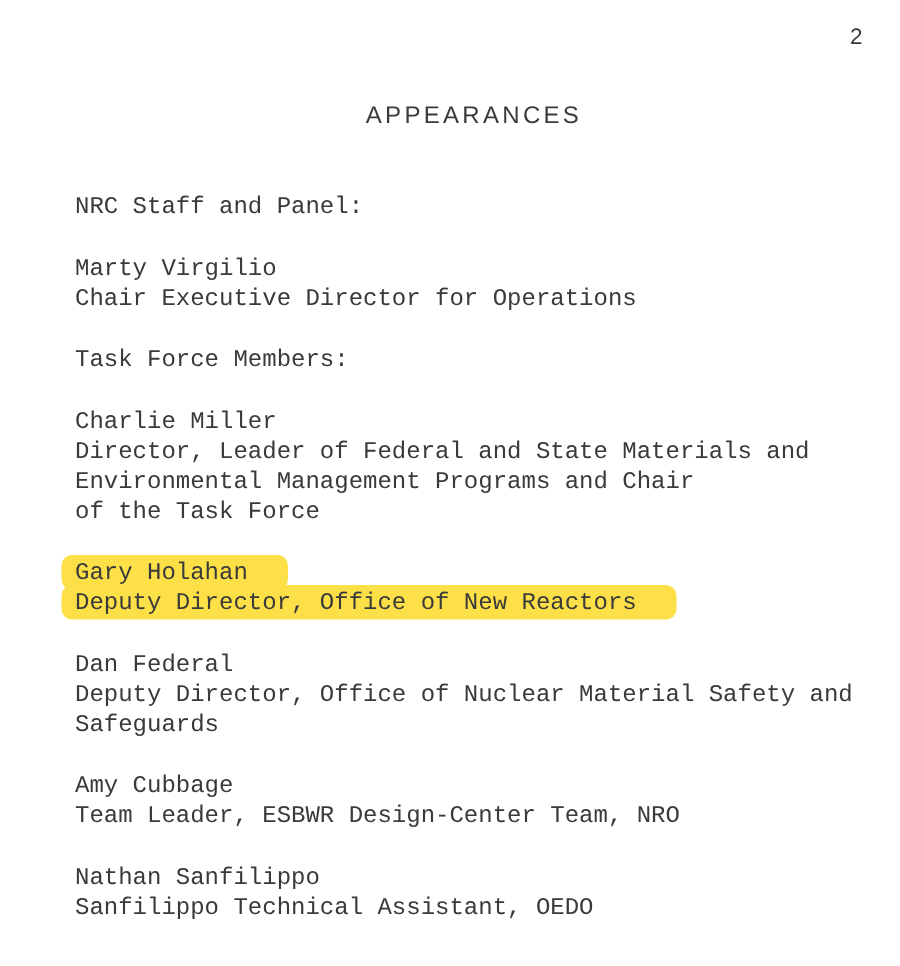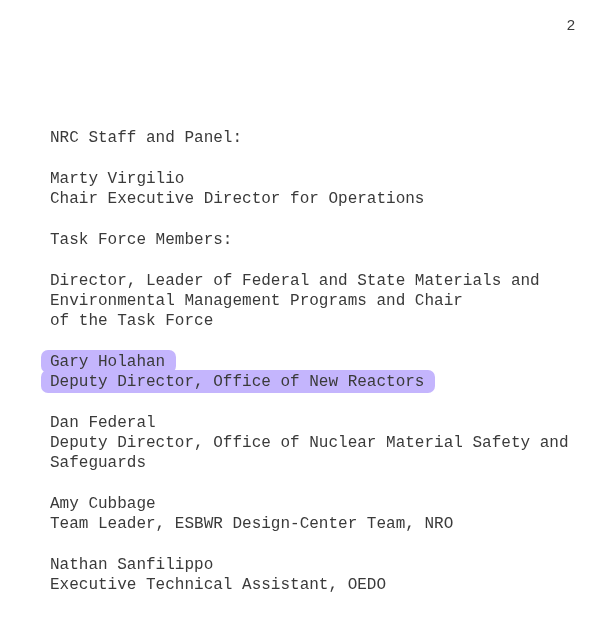--- a/index.html
+++ b/index.html
@@ -36,50 +36,52 @@
     top: 128px;
     left: 50px;
     width: 530px;
     font-size: 16px;
     line-height: 20px;
   }
   .block { margin: 0 0 21px 0; }
   .indent { }
   .line { height: 20px; white-space: nowrap; font-family: Liberation Mono, monospace; }
   .hl {
-    background: #c4b5fd;
+    background: #fde047;
     border-radius: 7px;
-    padding: 3px 11px 2px 9px;
+    padding: 3px 27px 2px 9px;
     margin-left: -9px;
   }
 </style>
 </head>
 <body>
 
 <div class="page">
 
   <div class="page-number">2</div>
 
+  <div class="doc-title">APPEARANCES</div>
 
   <div class="body-area">
 
     <div class="block">
       <div class="line">NRC Staff and Panel:</div>
     </div>
 
     <div class="block indent">
       <div class="line">Marty Virgilio</div>
       <div class="line">Chair Executive Director for Operations</div>
     </div>
 
     <div class="block indent">
       <div class="line">Task Force Members:</div>
     </div>
 
     <div class="block indent">
+      <div class="line">Charlie Miller</div>
       <div class="line">Director, Leader of Federal and State Materials and</div>
       <div class="line">Environmental Management Programs and Chair</div>
       <div class="line">of the Task Force</div>
     </div>
 
     <div class="block indent">
       <div class="line">
         <span class="hl">Gary Holahan</span>
       </div>
       <div class="line">
@@ -93,17 +95,17 @@
       <div class="line">Safeguards</div>
     </div>
 
     <div class="block indent">
       <div class="line">Amy Cubbage</div>
       <div class="line">Team Leader, ESBWR Design-Center Team, NRO</div>
     </div>
 
     <div class="block indent">
       <div class="line">Nathan Sanfilippo</div>
-      <div class="line">Executive Technical Assistant, OEDO</div>
+      <div class="line">Sanfilippo Technical Assistant, OEDO</div>
     </div>
 
   </div>
 </div>
 
 </body></html>

